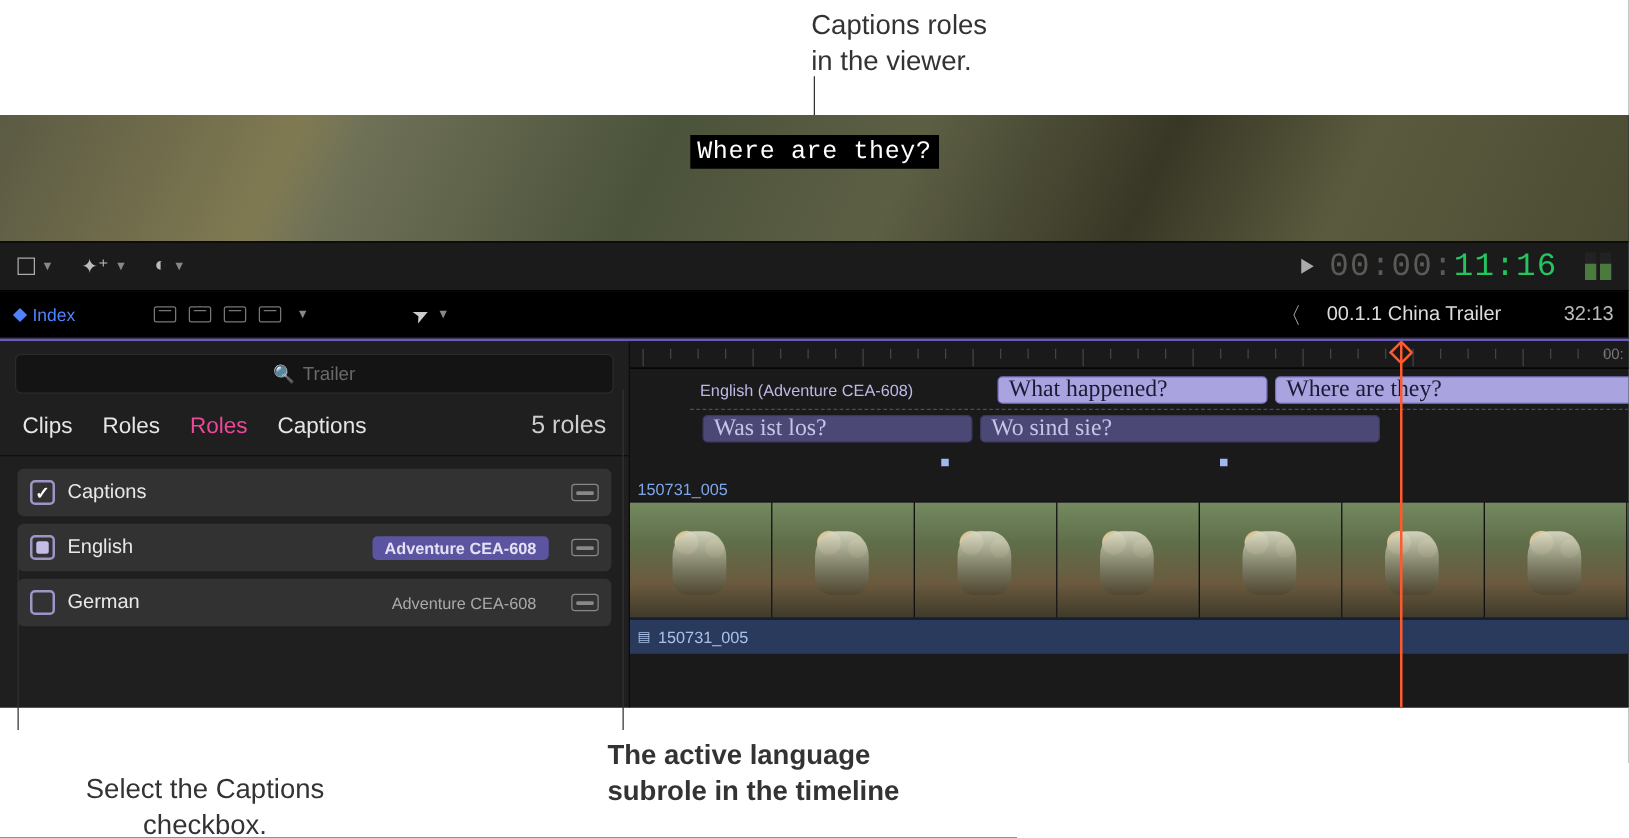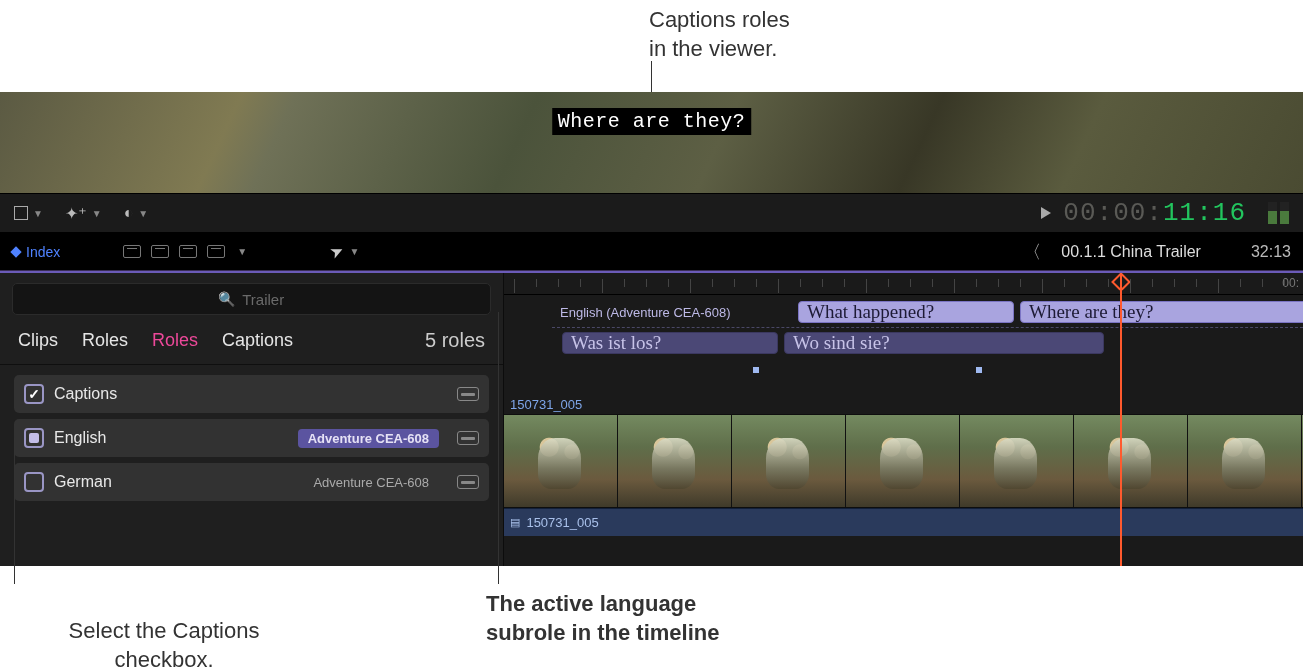--- a/index.html
+++ b/index.html
@@ -270,21 +270,21 @@
     white-space:nowrap;
     font-family:Liberation Serif, serif;
   }
   .cap-clip.en { background:#a9a4df; border:1px solid #7b74c4;}
   .cap-clip.de { background:#4b4876; border:1px solid #3b3860; color:#c7c3e8;}
   .lane-divider {
     border-top:1px dashed #4a4866; margin:2px 0;
   }
 
   .main-track {
-    margin-top:37px;
+    margin-top:24px;
     position:relative;
   }
   .clip-label {
     color:#7ea5e8; font-size:13px; padding:2px 6px;
   }
   .video-strip {
     height:94px;
     display:flex;
     border-top:1px solid #0e0e0e;
     border-bottom:1px solid #0e0e0e;

